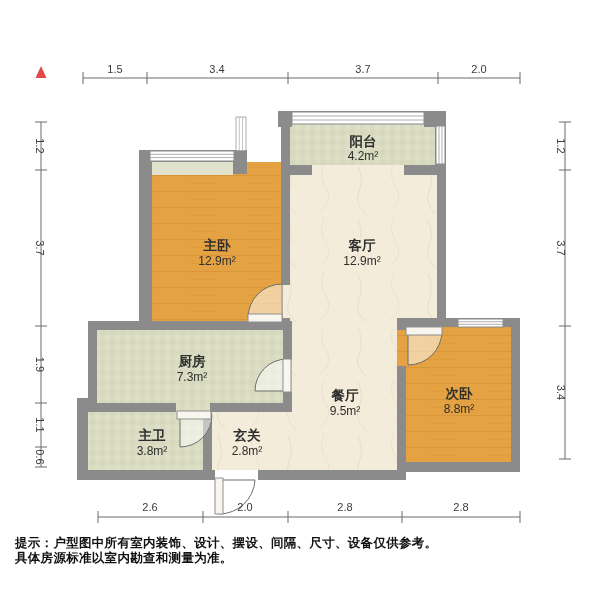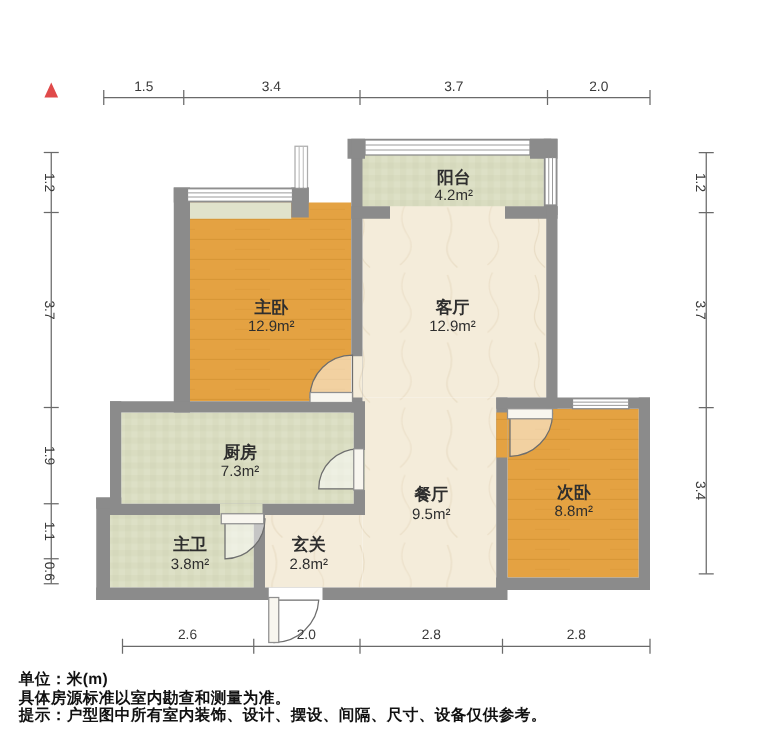--- a/index.html
+++ b/index.html
@@ -224,17 +224,16 @@
       <line x1="559" y1="459" x2="571" y2="459"></line>
       <text x="557" y="146" transform="rotate(90 557 146)">1.2</text>
       <text x="557" y="248" transform="rotate(90 557 248)">3.7</text>
       <text x="557" y="392.5" transform="rotate(90 557 392.5)">3.4</text>
     </g>
 
     <polygon points="41,66 46.5,78 35.5,78" fill="#e04a4a"></polygon>
   </svg>
 
   <div class="footer">
-    <div>单位：米(m)</div>
+    <div>提示：户型图中所有室内装饰、设计、摆设、间隔、尺寸、设备仅供参考。</div>
     <div>具体房源标准以室内勘查和测量为准。</div>
-    <div>提示：户型图中所有室内装饰、设计、摆设、间隔、尺寸、设备仅供参考。</div>
   </div>
 </div>
 
 </body></html>

